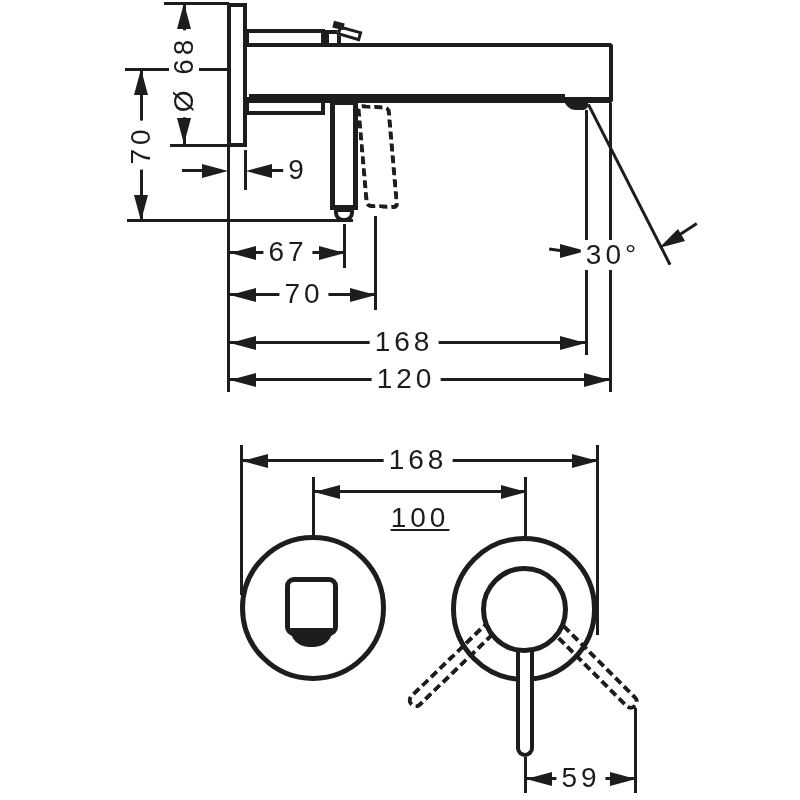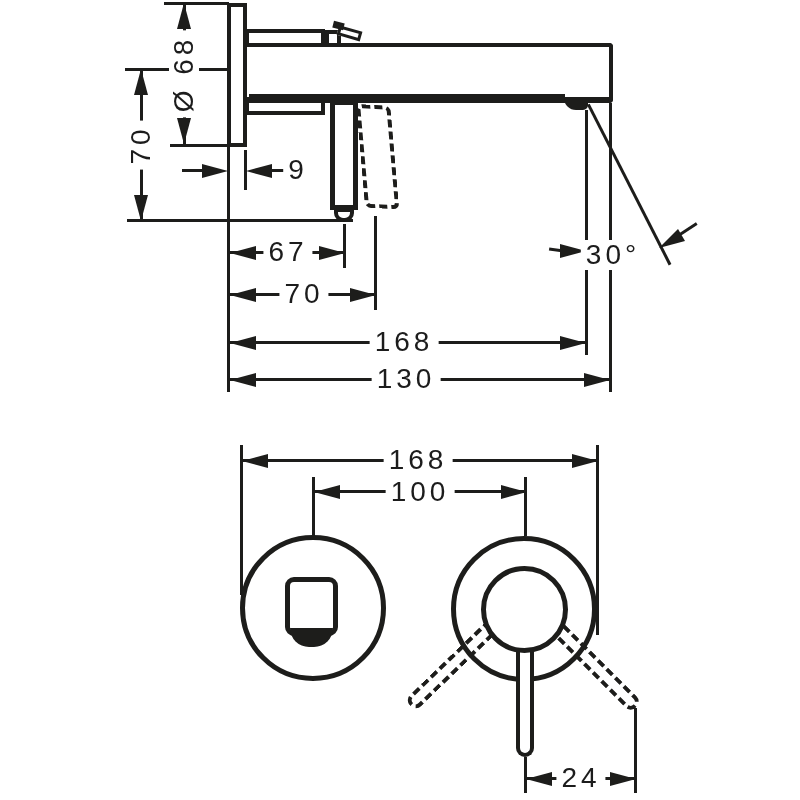--- a/index.html
+++ b/index.html
@@ -84,21 +84,21 @@
     <div class="lbl" style="left:304px;top:294px;">70</div>
 
     <div class="ln z4" style="left:230px;top:341px;width:356px;height:3px;"></div>
     <div class="tri l z4" style="left:230px;top:336px;"></div>
     <div class="tri r z4" style="left:560px;top:336px;"></div>
     <div class="lbl" style="left:404px;top:342px;">168</div>
 
     <div class="ln z4" style="left:230px;top:378px;width:380px;height:3px;"></div>
     <div class="tri l z4" style="left:230px;top:373px;"></div>
     <div class="tri r z4" style="left:584px;top:373px;"></div>
-    <div class="lbl" style="left:406px;top:379px;">130</div>
+    <div class="lbl" style="left:406px;top:379px;">120</div>
 
     <div class="ln z4" style="left:549px;top:249px;width:22px;height:3px;transform:rotate(8deg);"></div>
     <div class="tri r z4" style="left:560px;top:244px;"></div>
     <div class="lbl" style="left:613px;top:255px;">30°</div>
     <div class="tri l z4" style="left:659px;top:241px;transform:rotate(-30deg);transform-origin:left center;"></div>
     <div class="ln z4" style="left:680px;top:233px;width:20px;height:3px;transform:rotate(-33deg);transform-origin:left center;"></div>
   </div>
 
   <div>
 
@@ -107,33 +107,33 @@
     <div class="ln z4" style="left:242px;top:459px;width:356px;height:3px;"></div>
     <div class="tri l z4" style="left:242px;top:454px;"></div>
     <div class="tri r z4" style="left:572px;top:454px;"></div>
     <div class="lbl" style="left:418px;top:460px;">168</div>
 
     <div class="ln z0" style="left:312px;top:477px;width:3px;height:59px;"></div>
     <div class="ln z0" style="left:524px;top:477px;width:3px;height:59px;"></div>
     <div class="ln z4" style="left:314px;top:490px;width:211px;height:3px;"></div>
     <div class="tri l z4" style="left:314px;top:485px;"></div>
     <div class="tri r z4" style="left:501px;top:485px;"></div>
-    <div class="lbl" style="left:420px;top:492px;">100</div>
+    <div class="lbl" style="left:420px;top:518px;text-decoration:underline;">100</div>
 
     <div class="hollow z1" style="left:240px;top:535px;width:146px;height:146px;border-width:5px;border-radius:50%;"></div>
     <div class="out z2" style="left:285px;top:577px;width:53px;height:59px;border-width:5px;border-radius:9px;"></div>
     <div class="ln z3" style="left:290px;top:628px;width:43px;height:19px;border-radius:0 0 20px 20px;"></div>
 
     <div class="hollow z1" style="left:451px;top:536px;width:146px;height:146px;border-width:5px;border-radius:50%;"></div>
     <div class="z2" style="position:absolute;left:497px;top:614px;width:16px;height:132px;border:4px dashed #1d1d1b;border-radius:9px;transform:rotate(46deg);transform-origin:50% 0;"></div>
     <div class="z2" style="position:absolute;left:535px;top:614px;width:16px;height:132px;border:4px dashed #1d1d1b;border-radius:9px;transform:rotate(-45deg);transform-origin:50% 0;"></div>
     <div class="out z2" style="left:516px;top:642px;width:18px;height:115px;border-width:4px;border-top:none;border-radius:0 0 9px 9px;"></div>
     <div class="hollow z3" style="left:481px;top:566px;width:87px;height:87px;border-width:5px;border-radius:50%;background:#fff;"></div>
 
     <div class="ln z0" style="left:524px;top:757px;width:3px;height:36px;"></div>
     <div class="ln z0" style="left:634px;top:708px;width:3px;height:85px;"></div>
     <div class="ln z4" style="left:526px;top:777px;width:110px;height:3px;"></div>
     <div class="tri l z4" style="left:526px;top:772px;"></div>
     <div class="tri r z4" style="left:610px;top:772px;"></div>
-    <div class="lbl" style="left:581px;top:778px;">24</div>
+    <div class="lbl" style="left:581px;top:778px;">59</div>
   </div>
 
 </div>
 
 </body></html>

